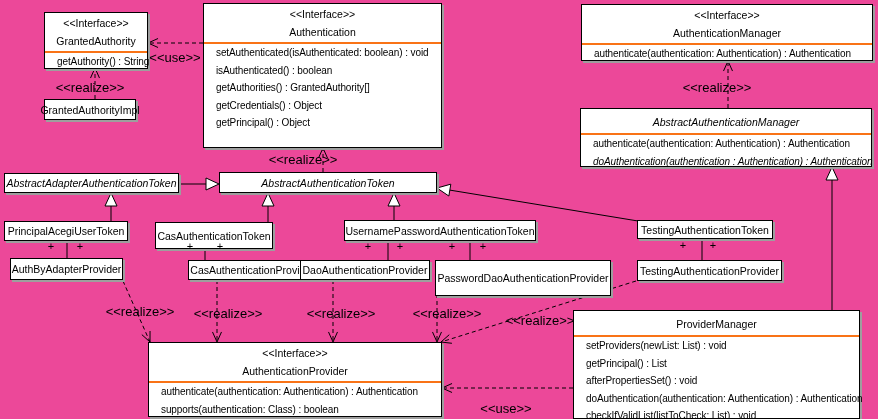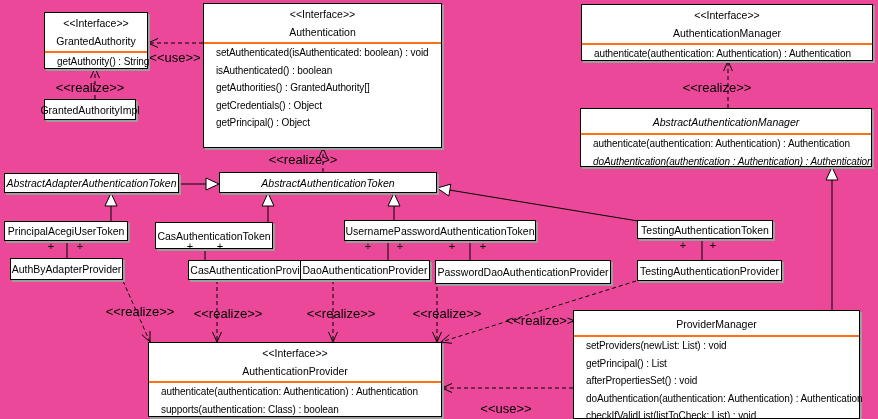--- a/index.html
+++ b/index.html
@@ -176,21 +176,21 @@
     </div>
     <div class="cls simple" style="left: 10px; top: 258px; width: 113px; height: 22px;">
       <span class="">AuthByAdapterProvider</span>
     </div>
     <div class="cls simple" style="left: 164px; top: 260px; width: 129px; height: 20px; margin-left: 24px;">
       <span class="">CasAuthenticationProvider</span>
     </div>
     <div class="cls simple" style="left: 300px; top: 260px; width: 130px; height: 20px;">
       <span class="">DaoAuthenticationProvider</span>
     </div>
-    <div class="cls simple" style="left: 435px; top: 260px; width: 176px; height: 24px;">
+    <div class="cls simple" style="left: 435px; top: 260px; width: 176px; height: 36px;">
       <span class="">PasswordDaoAuthenticationProvider</span>
     </div>
     <div class="cls simple" style="left: 637px; top: 260px; width: 145px; height: 21px;">
       <span class="">TestingAuthenticationProvider</span>
     </div>
     <div class="cls" style="left: 148px; top: 342px; width: 294px; height: 75px;">
       <div class="hd">
         <span class="stereo">&lt;&lt;Interface&gt;&gt;</span>
         <span class="nm">AuthenticationProvider</span>
       </div>

